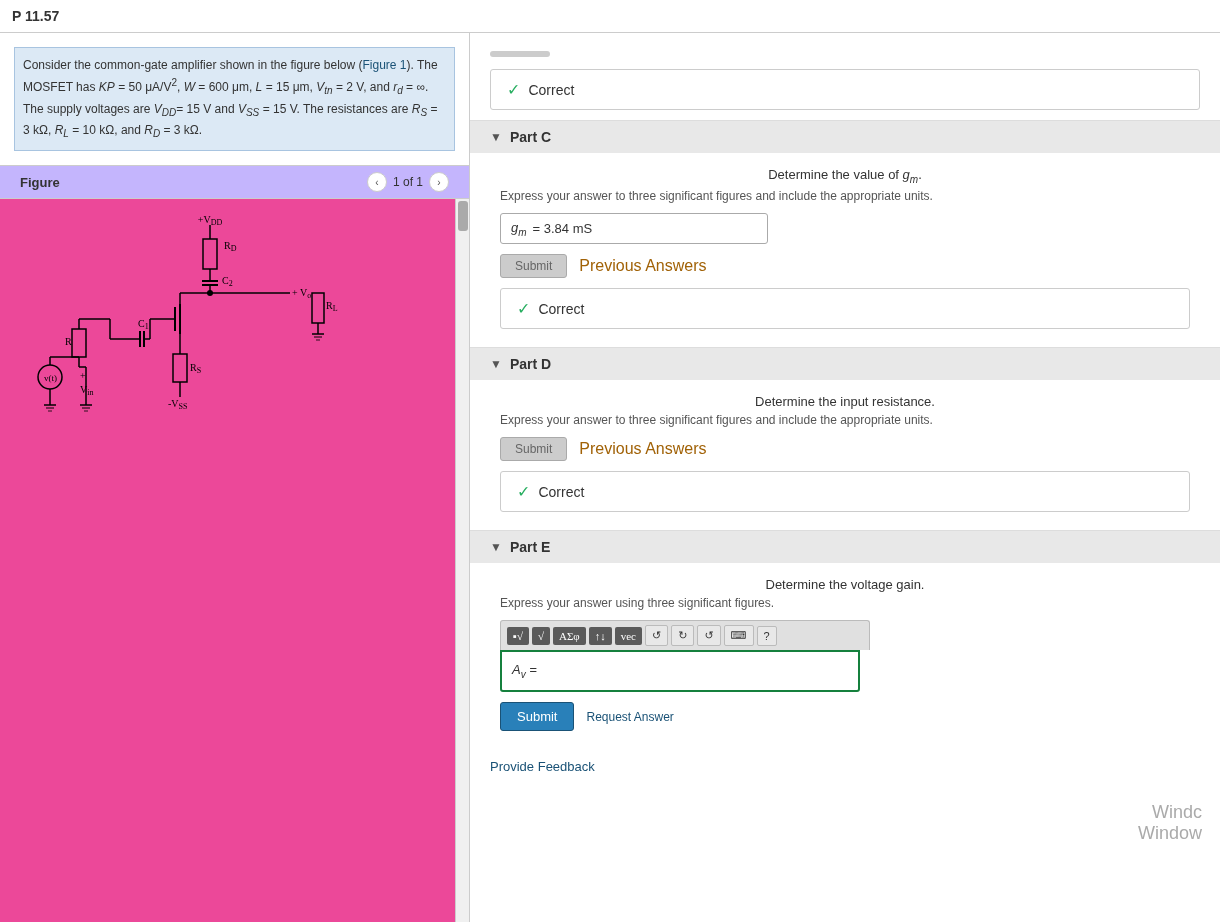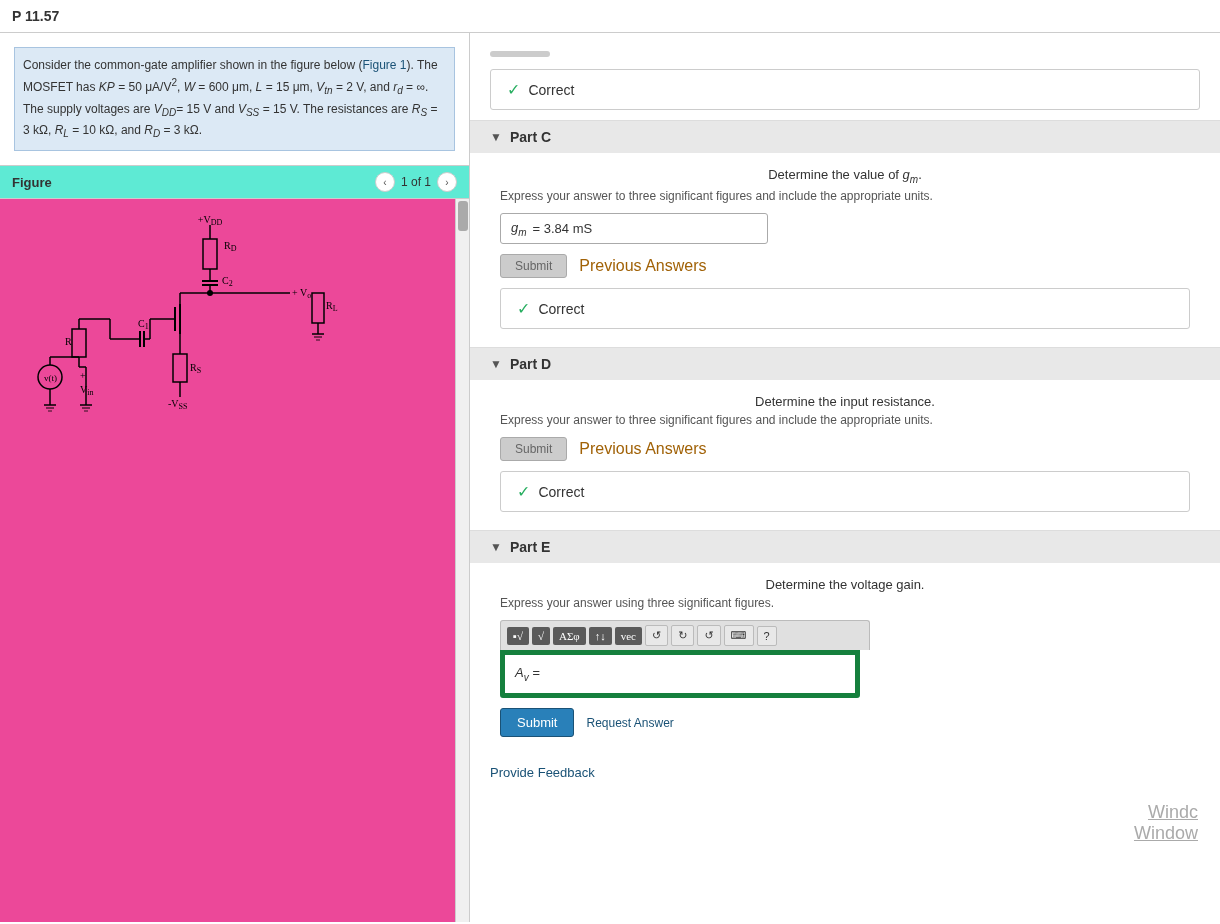--- a/index.html
+++ b/index.html
@@ -45,23 +45,23 @@
       flex: 1;
       display: flex;
       flex-direction: column;
       min-height: 280px;
     }
 
     .figure-header {
       display: flex;
       align-items: center;
       justify-content: space-between;
-      padding: 6px 12px;
+      padding: 6px 20px;
       border-bottom: 1px solid #ccc;
-      background: #5eead4;
+      background: #c4b5fd;
     }
 
     .figure-header-left {
       font-weight: bold;
       font-size: 13px;
     }
 
     .figure-nav {
       display: flex;
       align-items: center;
@@ -254,21 +254,21 @@
       border: 1px solid #bbb;
       border-radius: 2px;
       padding: 3px 6px;
       font-size: 11px;
       cursor: pointer;
     }
 
     .math-input-area {
       display: flex;
       align-items: center;
-      border: 5px solid #15803d;
+      border: 2px solid #15803d;
       border-radius: 0 0 3px 3px;
       padding: 8px 10px;
       background: #fff;
       width: 360px;
       justify-content: space-between;
     }
 
     .math-input-label {
       font-style: italic;
       margin-right: 8px;
@@ -321,27 +321,26 @@
 
     .pearson-logo {
       text-align: center;
       padding: 6px;
       color: #666;
       font-size: 12px;
     }
 
     .windows-watermark {
       position: fixed;
-      right: 12px;
+      right: 0;
       bottom: 80px;
       color: #aaa;
       font-size: 18px;
       text-align: right;
-      padding-right: 10px;
-      text-decoration: underline;
+      padding-right: 18px;
     }
 
     
     sub { font-size: 10px; }
   </style>
 </head>
 <body>
 
 <div class="top-bar">P 11.57</div>
 

